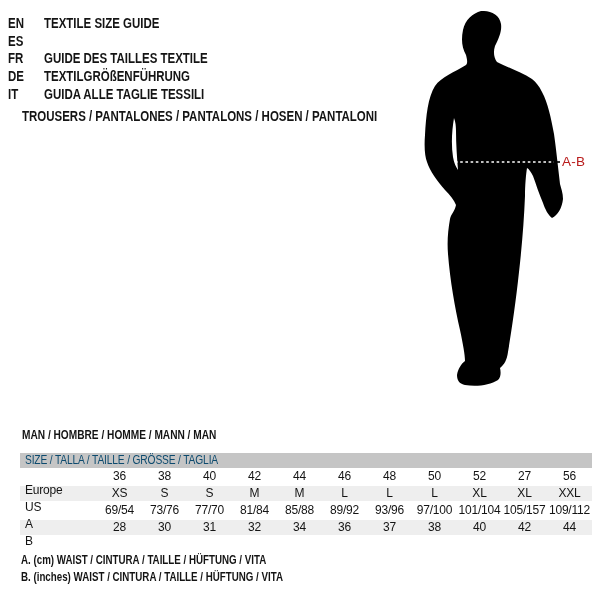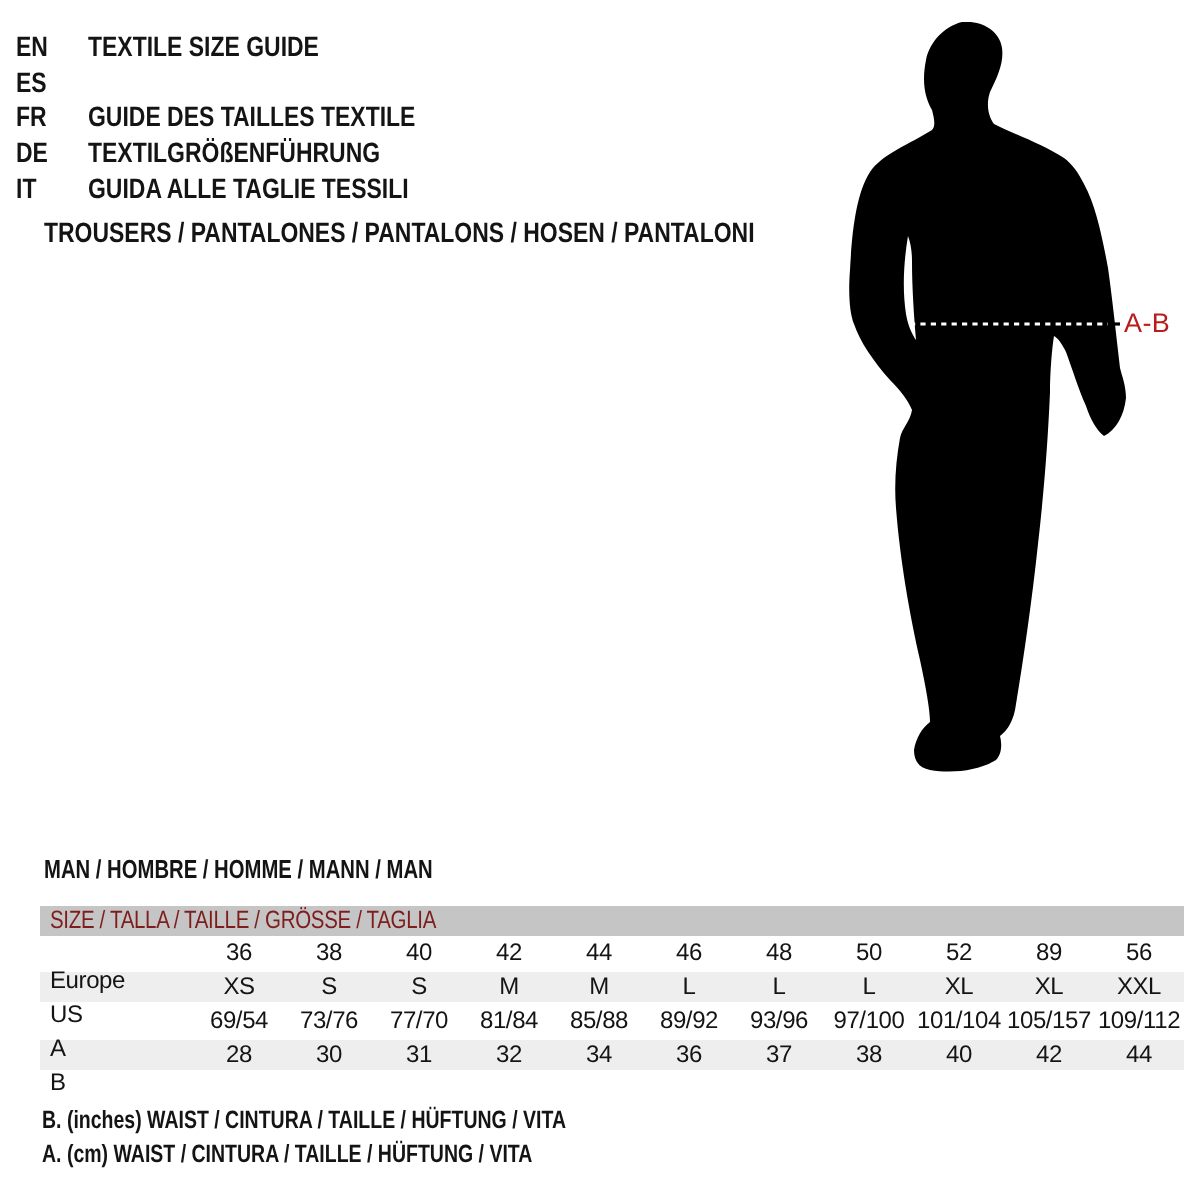--- a/index.html
+++ b/index.html
@@ -22,21 +22,21 @@
 
   
   .figure-area{position:absolute;left:410px;top:0px;width:190px;height:400px;}
   .figure-area svg{position:absolute;left:0;top:0;}
   .ab-label{position:absolute;left:152px;top:154px;font-size:13.5px;font-weight:400;color:#b91c1c;letter-spacing:0.2px;}
 
   
   .size-table{position:absolute;left:20px;top:453px;width:572px;font-size:12px;letter-spacing:-0.2px;}
   .size-table-header{
     height:15px;line-height:15px;background:var(--header-bar,#c5c5c5);
-    padding-left:5px;font-size:12.5px;color:#7f1d1d;
+    padding-left:5px;font-size:12.5px;color:#0c4a6e;
   }
   .t-row{display:flex;height:17px;line-height:17px;align-items:center;}
   .t-row.striped{background:var(--row-stripe,#eeeeee);box-shadow:inset 0 1px 0 #ffffff, inset 0 -1px 0 #ffffff;}
   .t-label{flex:0 0 72px;padding-left:5px;text-align:left;margin-top:28px;}
   .t-cell{flex:1 1 0;text-align:center;}
 
   
   .footnotes{position:absolute;left:21px;top:552px;}
   .footnote{height:16.5px;line-height:16.5px;font-size:12.5px;font-weight:bold;}
 </style>
@@ -131,21 +131,21 @@
         <span class="t-label">Europe</span>
         <span class="t-cell">36</span>
         <span class="t-cell">38</span>
         <span class="t-cell">40</span>
         <span class="t-cell">42</span>
         <span class="t-cell">44</span>
         <span class="t-cell">46</span>
         <span class="t-cell">48</span>
         <span class="t-cell">50</span>
         <span class="t-cell">52</span>
-        <span class="t-cell">89</span>
+        <span class="t-cell">27</span>
         <span class="t-cell">56</span>
       </div>
       <div class="t-row striped">
         <span class="t-label">US</span>
         <span class="t-cell">XS</span>
         <span class="t-cell">S</span>
         <span class="t-cell">S</span>
         <span class="t-cell">M</span>
         <span class="t-cell">M</span>
         <span class="t-cell">L</span>
@@ -181,18 +181,18 @@
         <span class="t-cell">38</span>
         <span class="t-cell">40</span>
         <span class="t-cell">42</span>
         <span class="t-cell">44</span>
       </div>
     </div>
 </div>
 
 <div class="footnotes">
   <div class="footnote">
-    <span class="cond78">B. (inches) WAIST / CINTURA / TAILLE / HÜFTUNG / VITA</span>
+    <span class="cond78">A. (cm) WAIST / CINTURA / TAILLE / HÜFTUNG / VITA</span>
   </div>
   <div class="footnote">
-    <span class="cond78">A. (cm) WAIST / CINTURA / TAILLE / HÜFTUNG / VITA</span>
+    <span class="cond78">B. (inches) WAIST / CINTURA / TAILLE / HÜFTUNG / VITA</span>
   </div>
 </div>
 
 </body></html>

